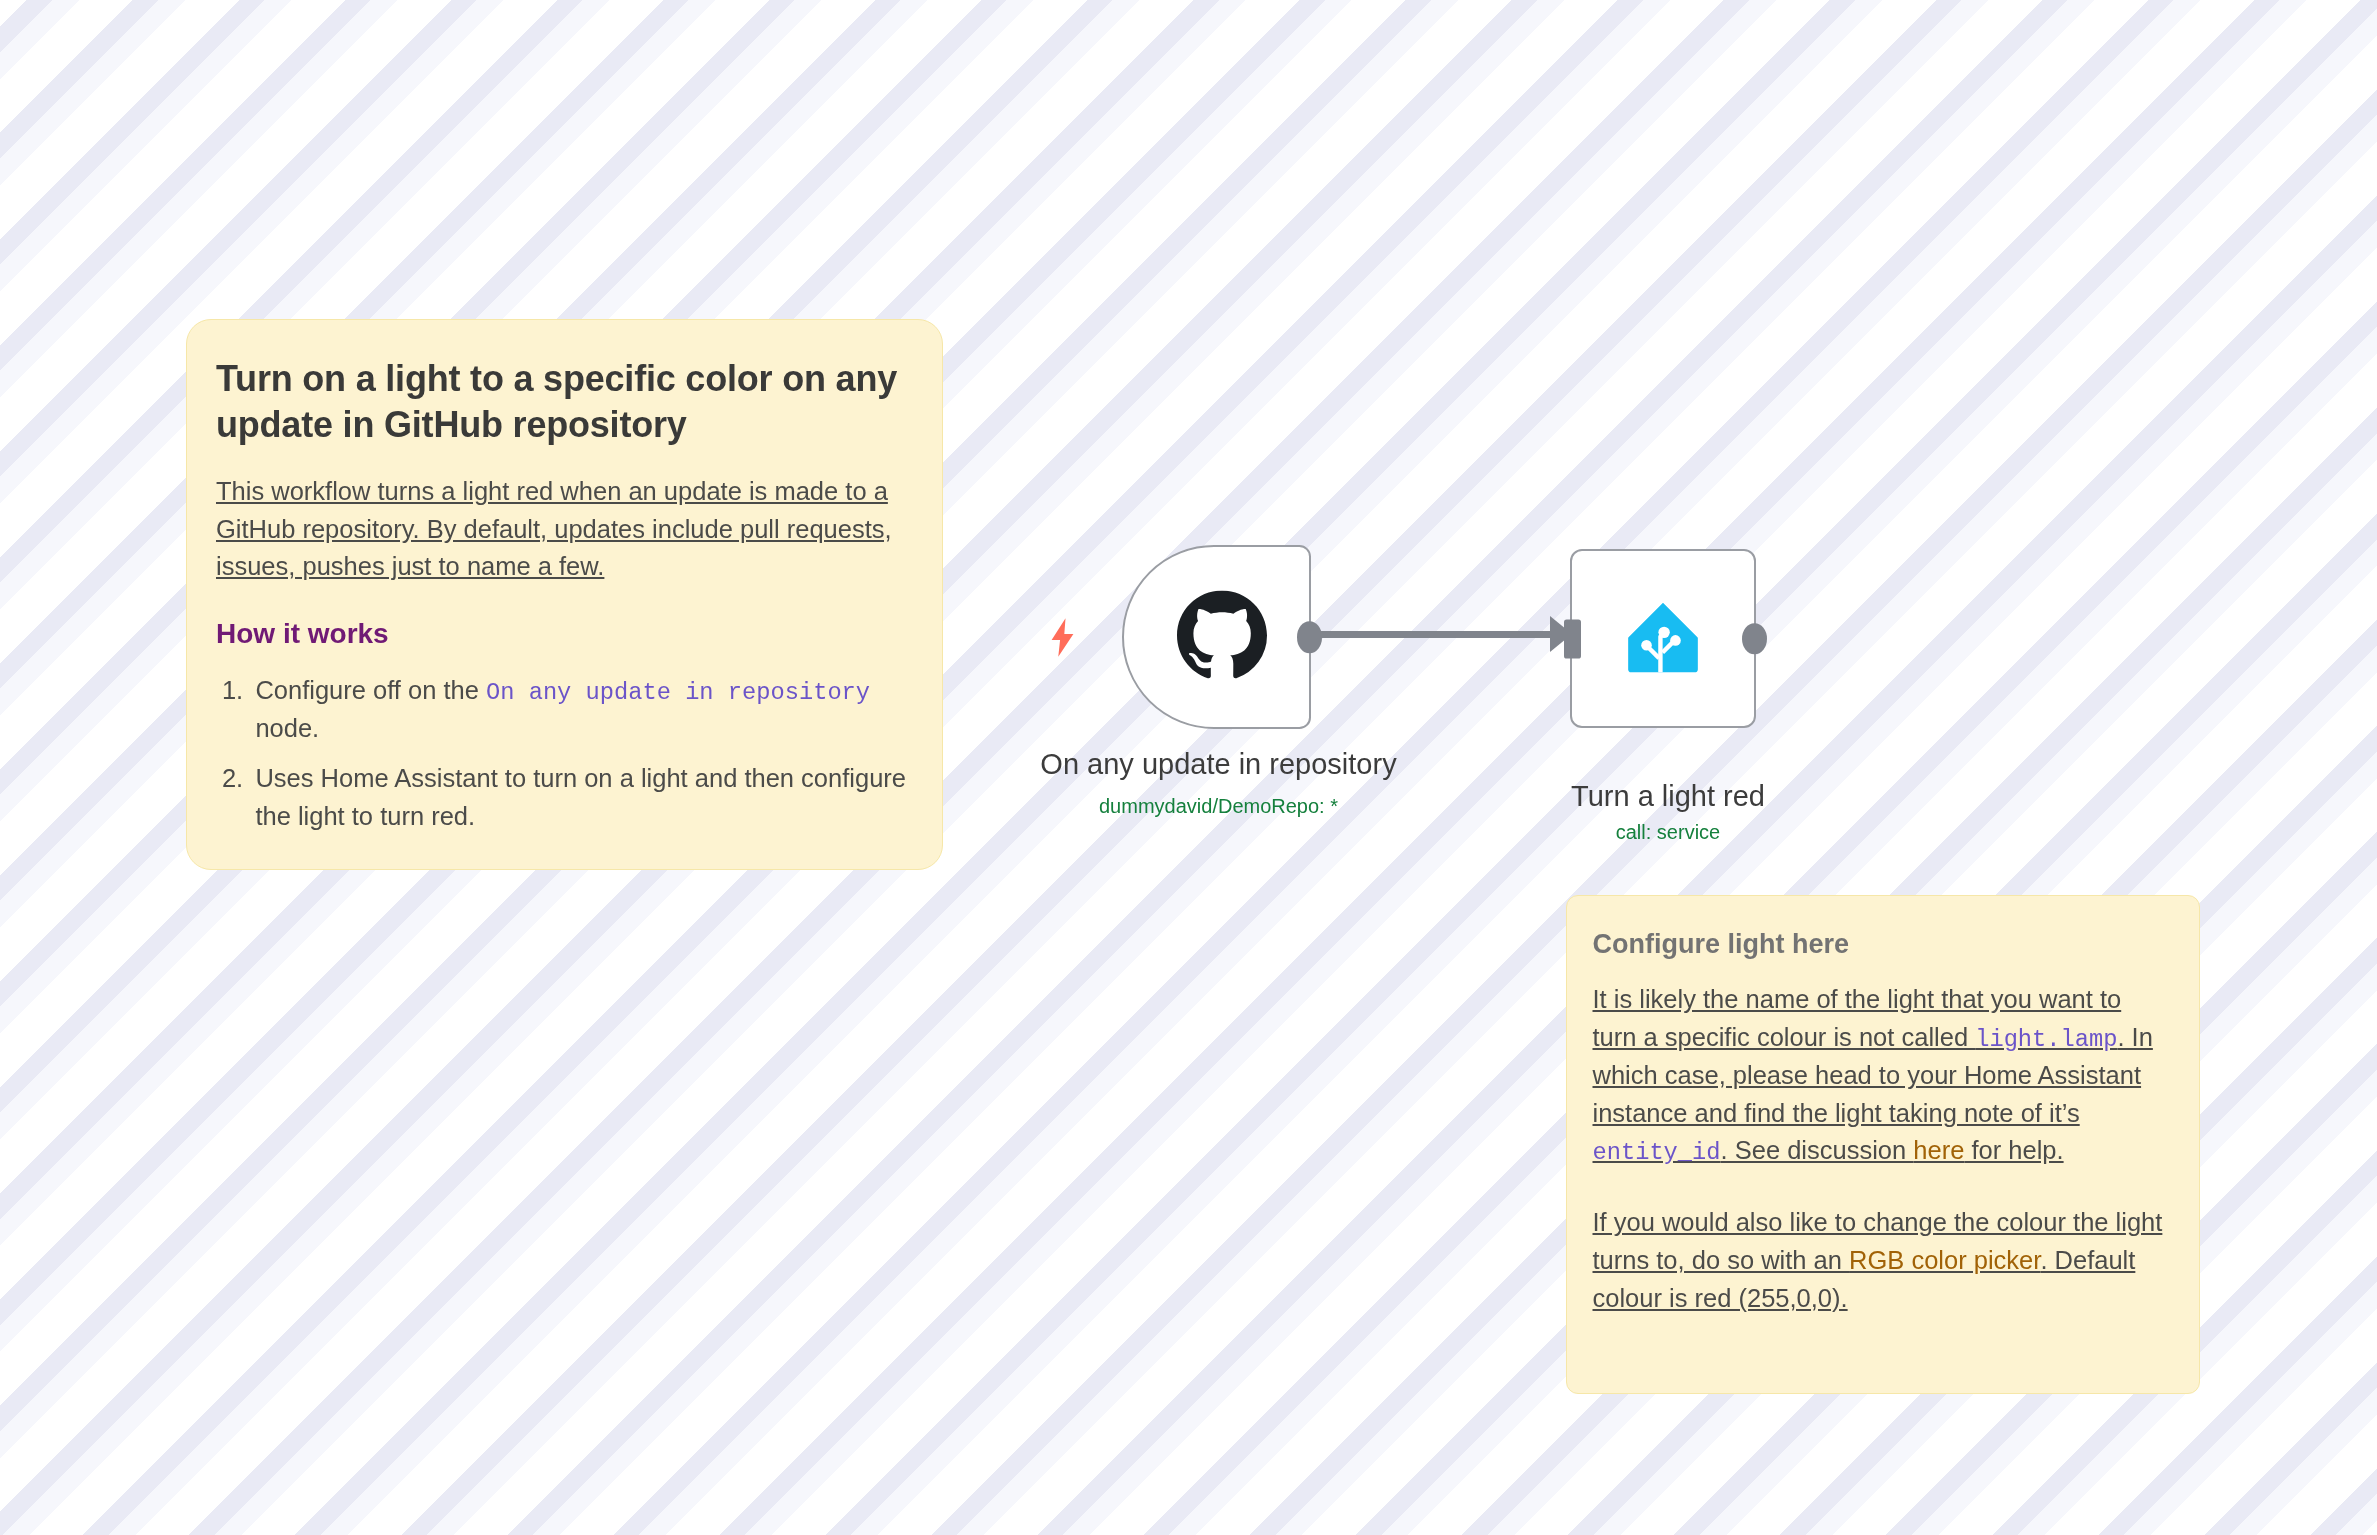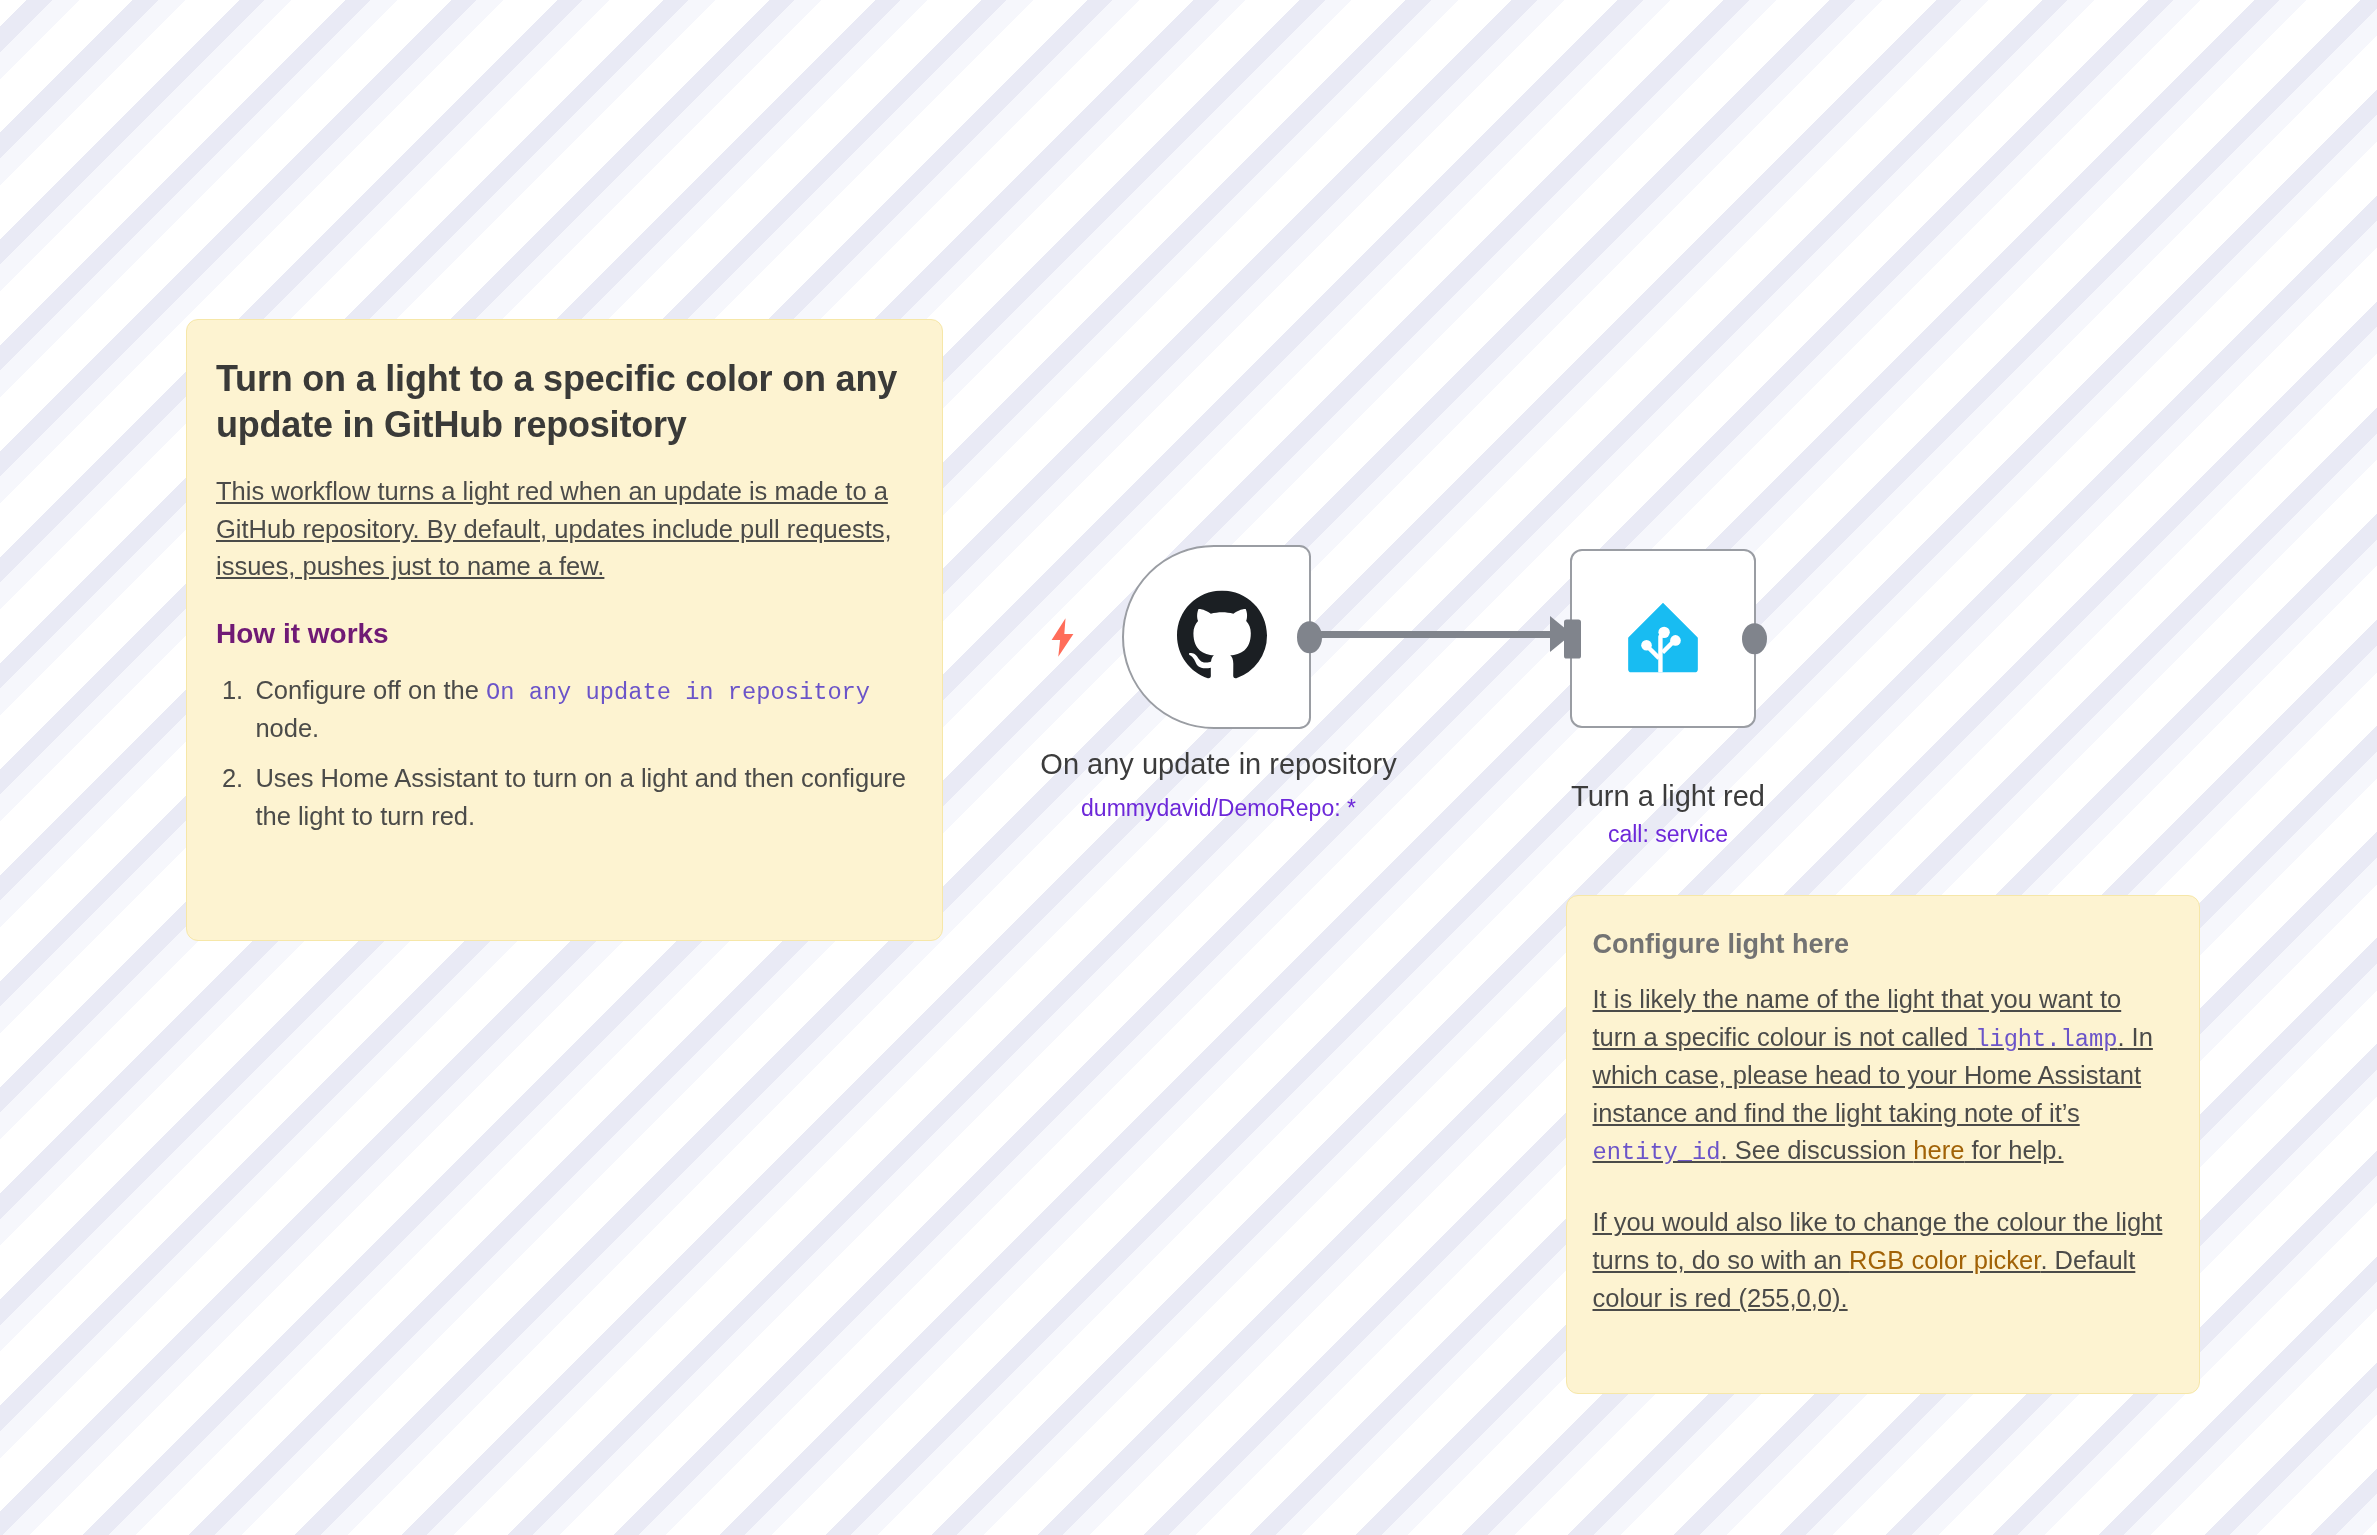--- a/index.html
+++ b/index.html
@@ -39,22 +39,23 @@
     background: #fdf3d1;
     border: 1.7px solid #f6e7a8;
     border-radius: 12px;
     color: #4b4b49;
   }
 
   .sticky.main {
     left: 186px;
     top: 319px;
     width: 757px;
-    height: 622px;
+    height: 551px;
     padding: 36px 29px 25.5px 29px;
+    border-radius: 25px;
   }
 
   .sticky.side {
     left: 1566px;
     top: 895px;
     width: 634px;
     height: 499px;
     padding: 31px 27px 25.5px 25.5px;
   }
 
@@ -225,22 +226,22 @@
   }
 
   .node-title {
     font-size: 29px;
     line-height: 1.23;
     color: #3c3c3c;
     font-weight: normal;
   }
 
   .node-sub {
-    font-size: 23px;
-    color: #6d28d9;
+    font-size: 20px;
+    color: #15803d;
     margin-top: 6.8px;
   }
 
   #caption-trigger .node-sub { margin-top: 12px; }
 </style>
 </head>
 <body>
 
 <div id="canvas">
 

